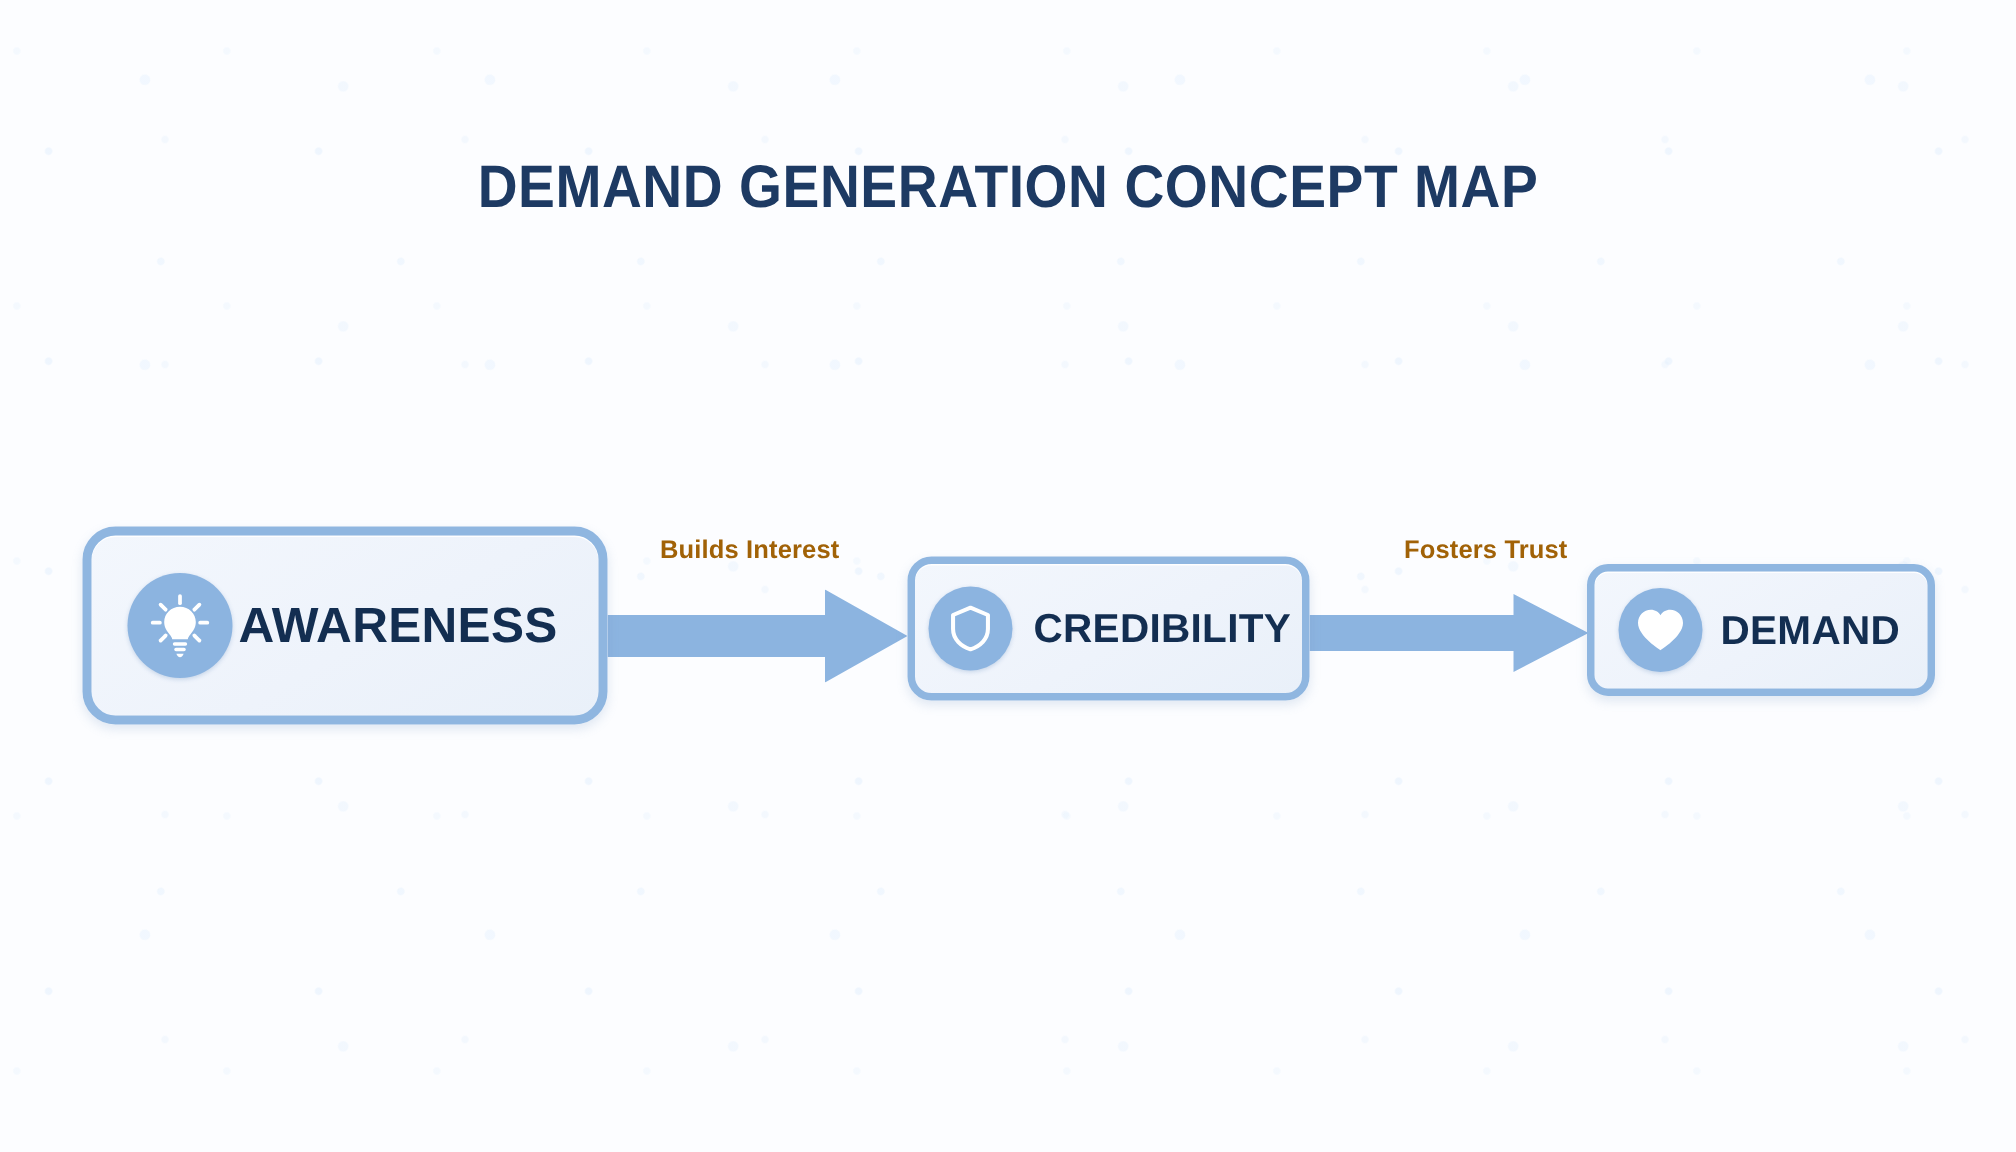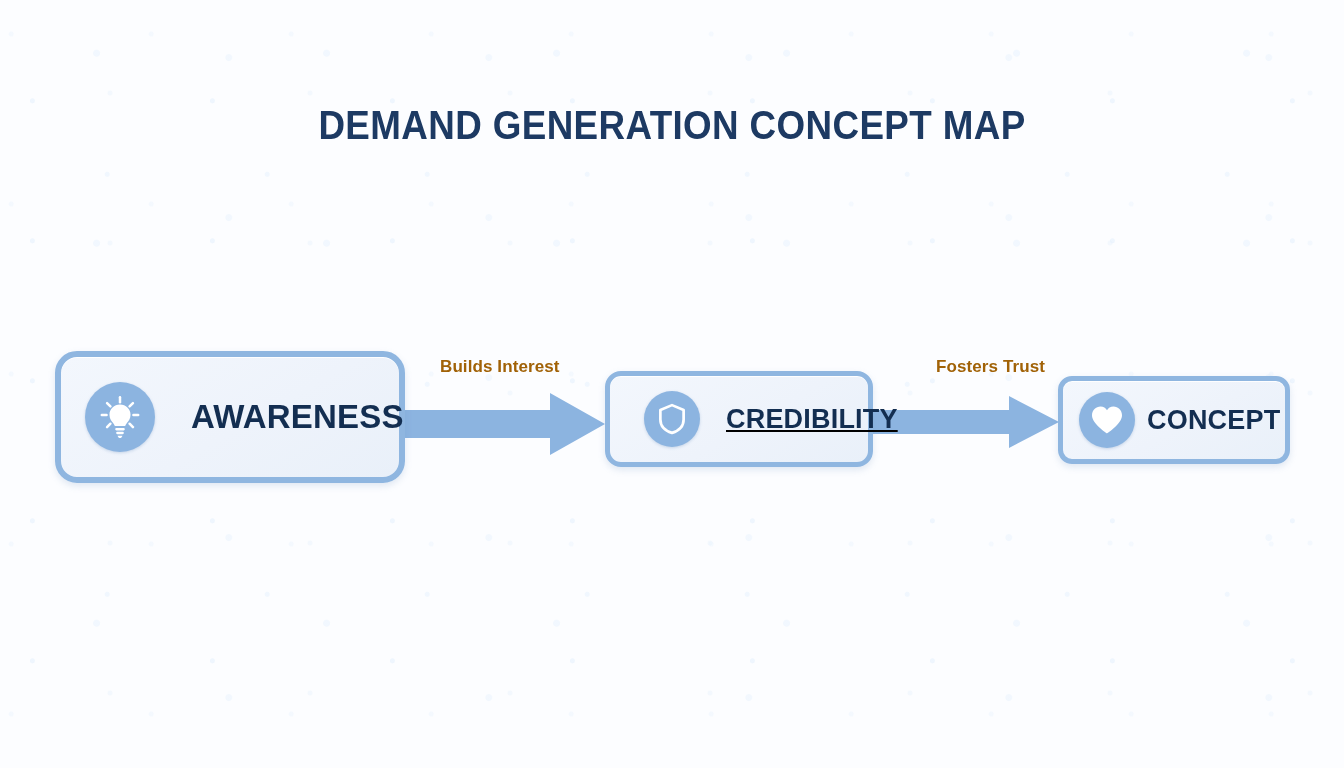--- a/index.html
+++ b/index.html
@@ -64,32 +64,31 @@
   }
 
   #node-awareness {
     left: 55px;
     top: 351px;
     width: 350px;
     height: 132px;
     border-width: 6px;
     border-radius: 22px;
     padding-left: 24px;
-    gap: 36px;
+    gap: 4px;
   }
   #node-credibility {
     left: 605px;
     top: 371px;
     width: 268px;
     height: 96px;
     border-width: 5px;
     border-radius: 16px;
-    padding-left: 34px;
-    gap: 26px;
-    text-decoration: underline;
+    padding-left: 9px;
+    gap: 14px;
   }
   #node-desire {
     left: 1058px;
     top: 376px;
     width: 232px;
     height: 88px;
     border-width: 5px;
     border-radius: 14px;
     padding-left: 16px;
     gap: 12px;
@@ -186,16 +185,16 @@
     </div>
     <div class="node-label">CREDIBILITY</div>
   </div>
 
   <div id="node-desire" class="node">
     <div class="node-icon">
       <svg viewBox="0 0 48 48" width="36" height="36" aria-hidden="true">
         <path d="M24 42 C24 42 4 29.5 4 17.8 C4 11 9.2 6 15.4 6 C19.3 6 22.4 8 24 10.9 C25.6 8 28.7 6 32.6 6 C38.8 6 44 11 44 17.8 C44 29.5 24 42 24 42 Z" fill="#ffffff"></path>
       </svg>
     </div>
-    <div class="node-label">CONCEPT</div>
+    <div class="node-label">DEMAND</div>
   </div>
 
 </div>
 
 </body></html>

